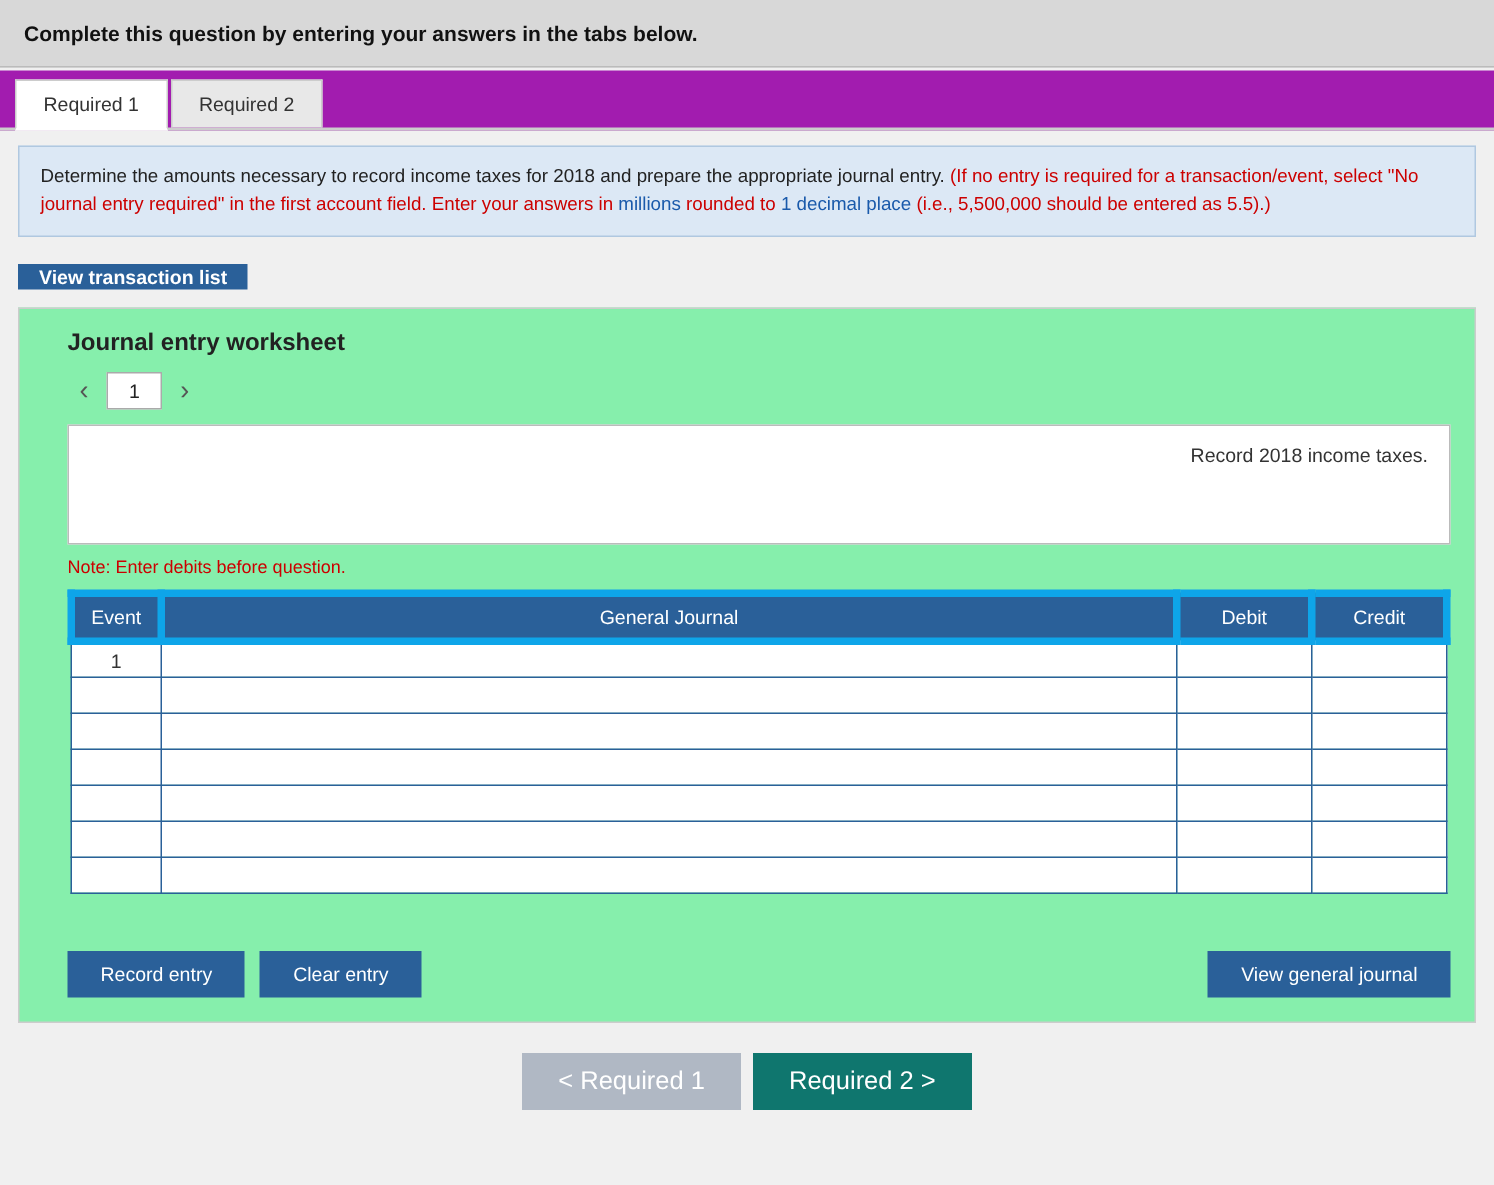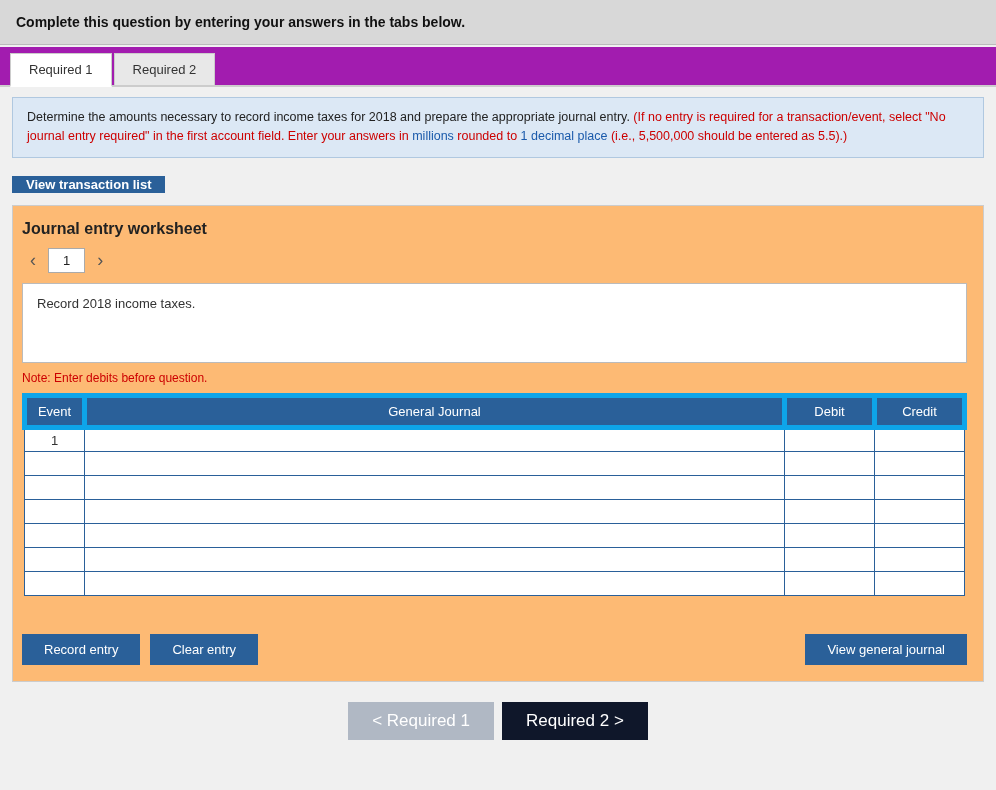--- a/index.html
+++ b/index.html
@@ -64,23 +64,23 @@
       background: #2a6099;
       color: #fff;
       padding: 1px 14px;
       border: none;
       cursor: pointer;
       font-size: 13px;
       font-weight: bold;
     }
 
     .worksheet-container {
-      background: #fdba74;
+      background: #86efac;
       margin: 0 12px 16px 12px;
-      padding: 14px 16px 16px 9px;
+      padding: 14px 16px 16px 32px;
       border: 1px solid #ccc;
     }
 
     .worksheet-title {
       font-size: 16px;
       font-weight: bold;
       color: #222;
       margin-bottom: 10px;
     }
 
@@ -109,20 +109,21 @@
     }
 
     .description-box {
       background: #fff;
       border: 1px solid #bbb;
       padding: 12px 14px;
       min-height: 80px;
       margin-bottom: 8px;
       font-size: 13px;
       color: #333;
+      text-align: right;
     }
 
     .note-text {
       color: #c00;
       font-size: 12px;
       margin-bottom: 8px;
     }
 
     table.journal-table {
       width: 100%;
@@ -202,21 +203,21 @@
       cursor: pointer;
       border: none;
     }
 
     .bottom-btn.prev-btn {
       background: #b0b8c4;
       color: #fff;
     }
 
     .bottom-btn.next-btn {
-      background: #0f172a;
+      background: #0f766e;
       color: #fff;
       display: flex;
       align-items: center;
       gap: 6px;
     }
   </style>
 </head>
 <body>
 
 <div class="page-wrapper">

